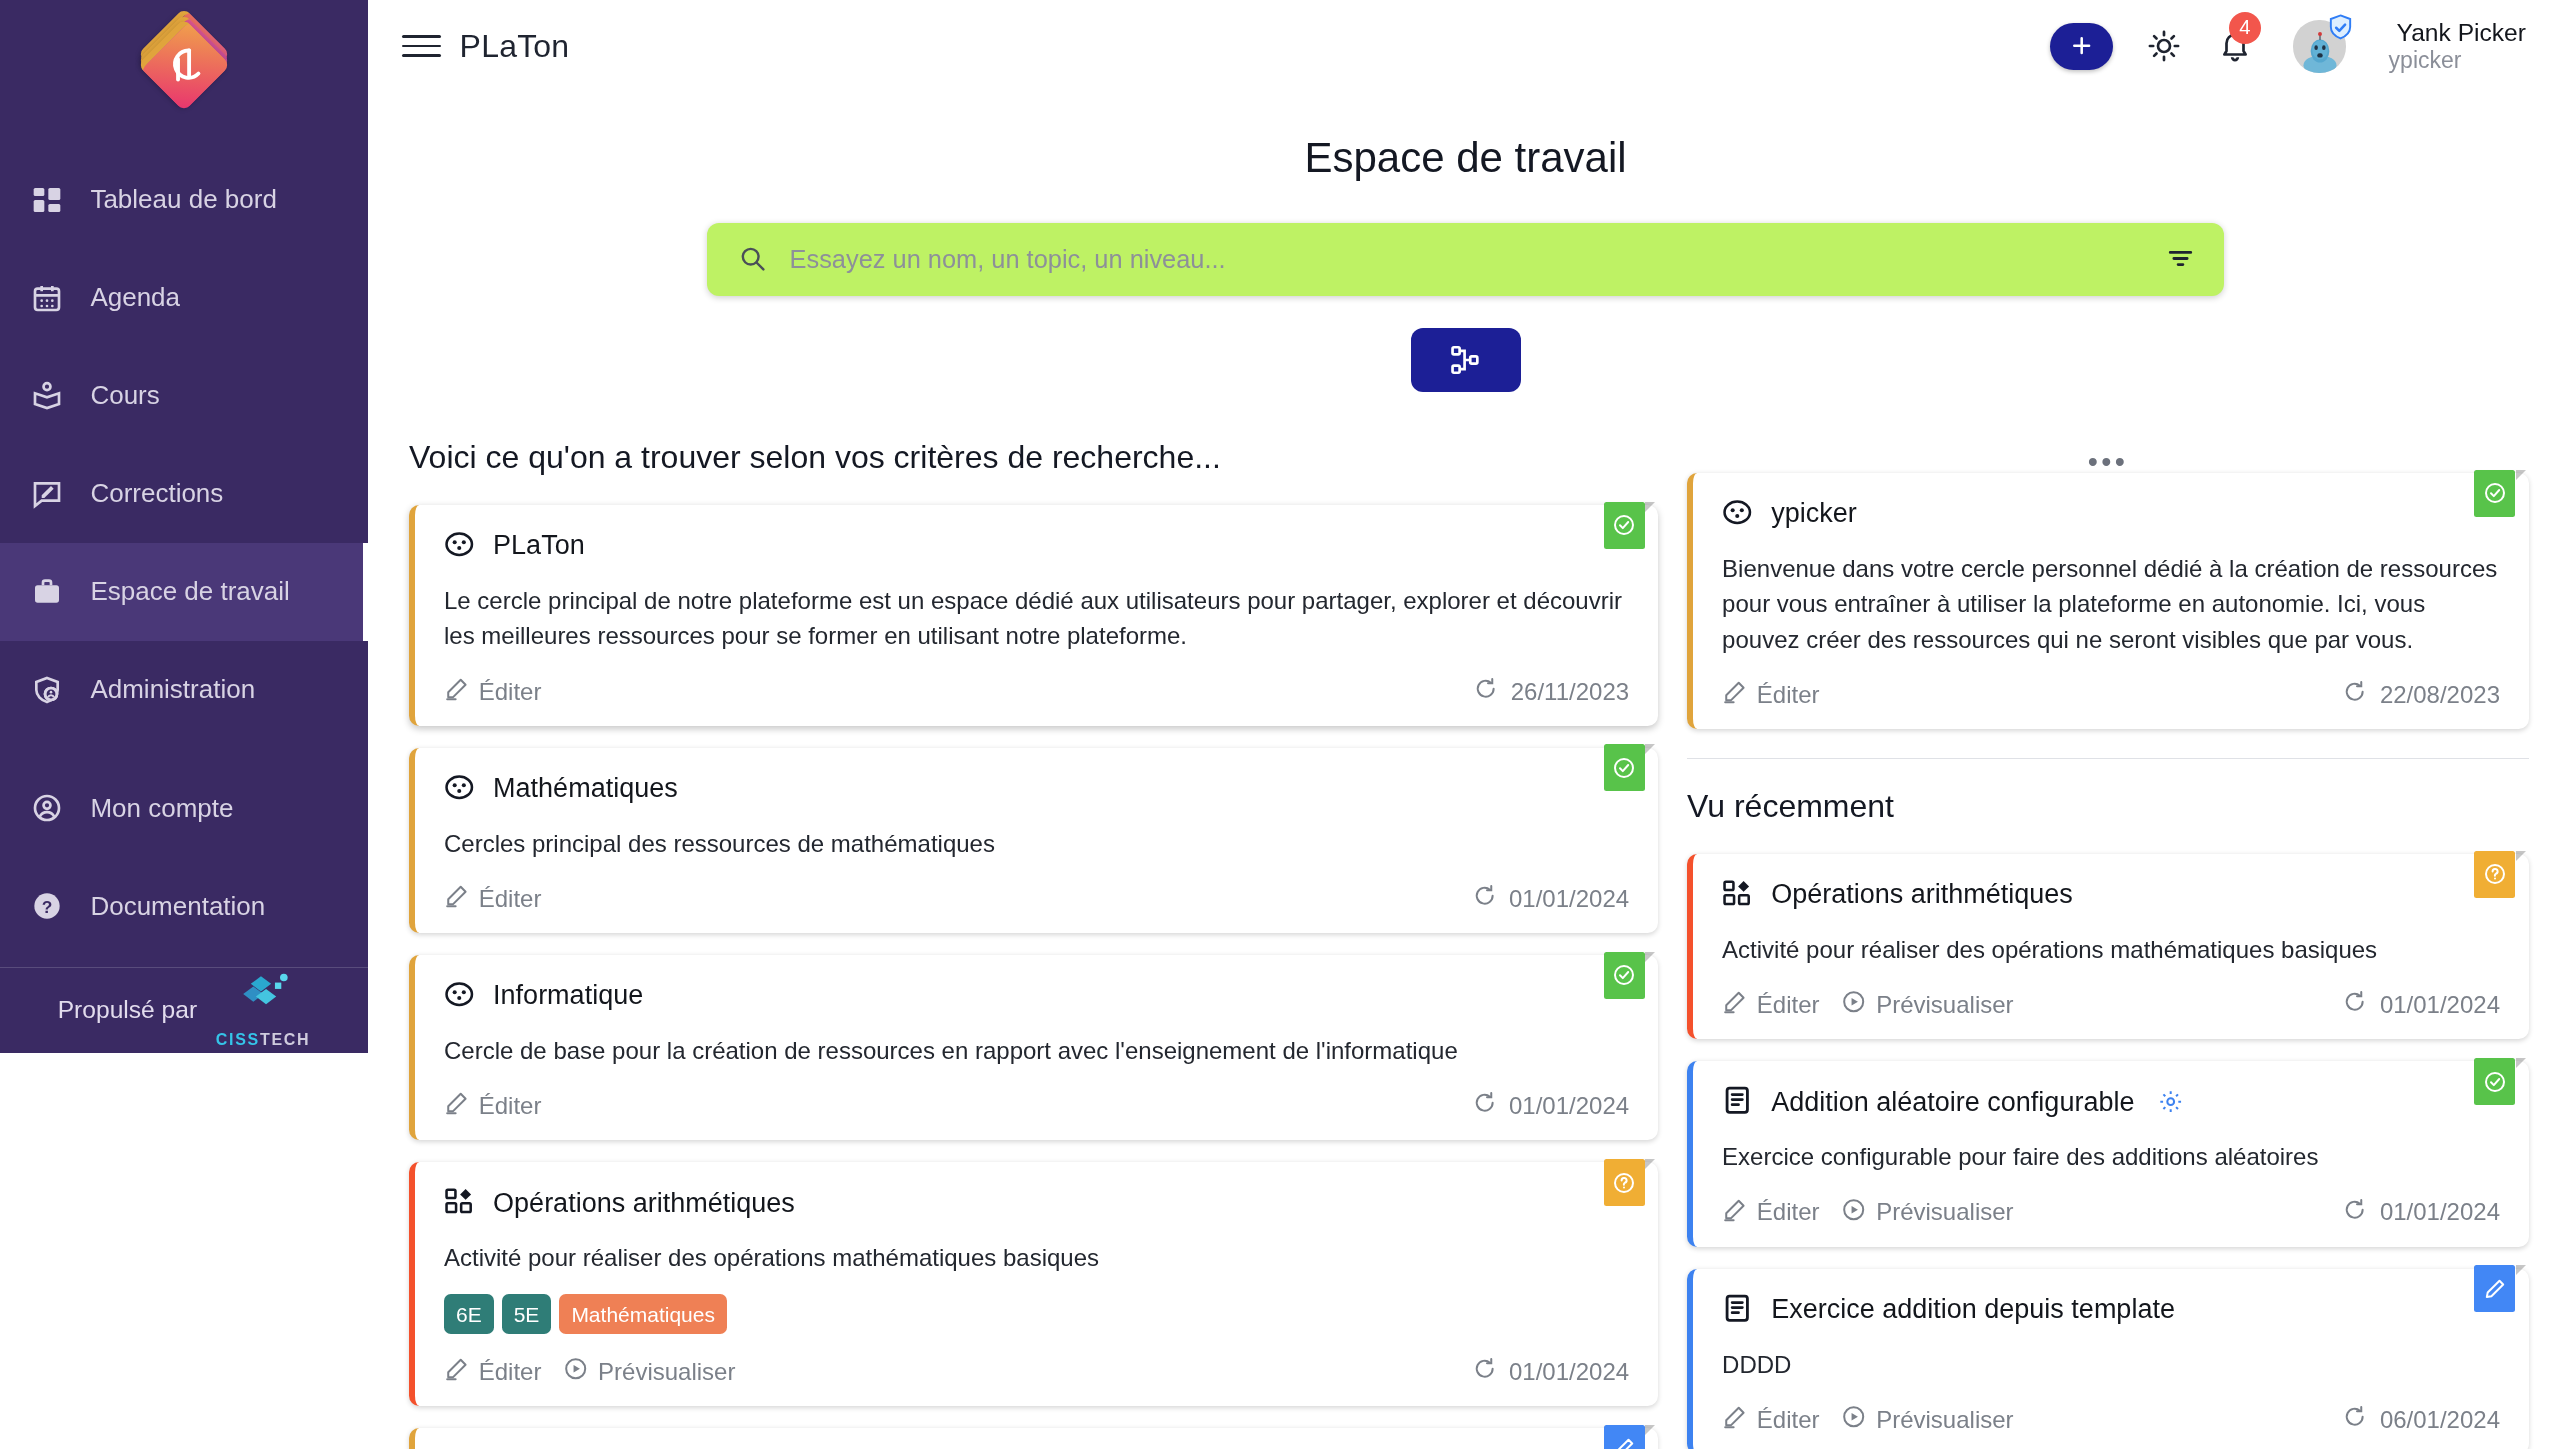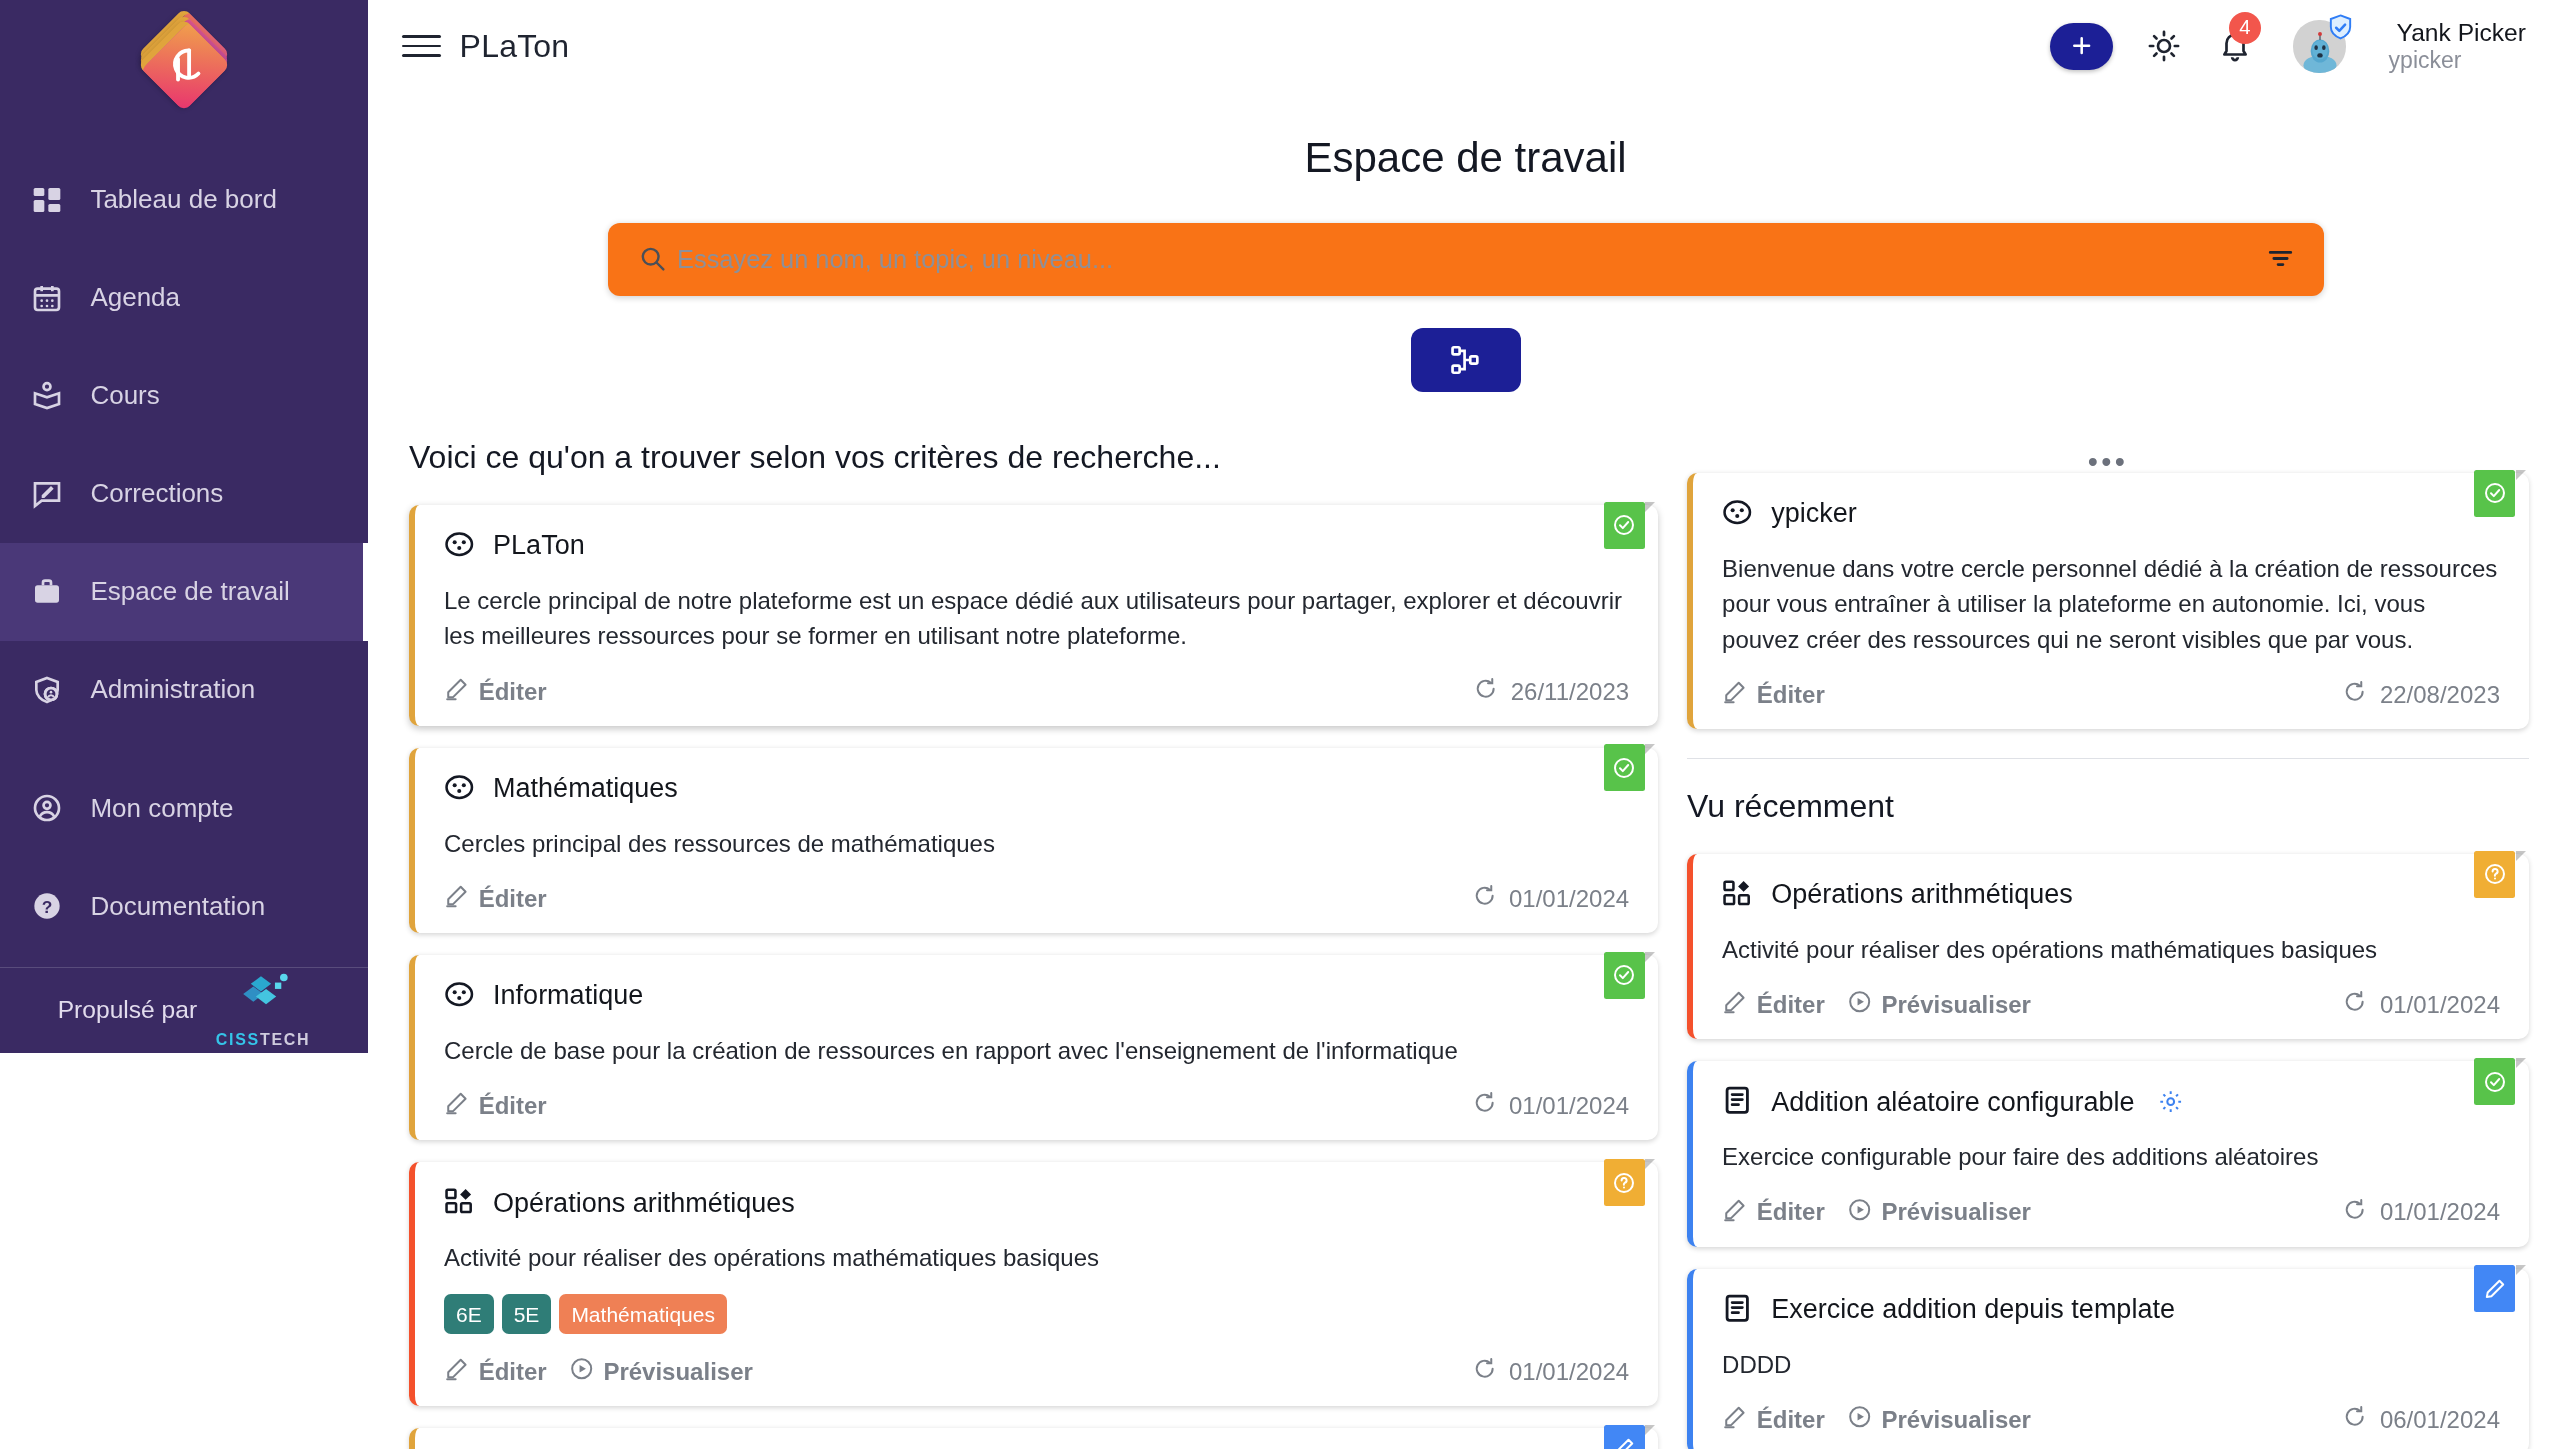--- a/index.html
+++ b/index.html
@@ -90,23 +90,23 @@
   }
   .avatar-shield { position: absolute; right: -8.5px; top: -6.8px; }
   .user-text { margin-left: 12px; line-height: 1.15; }
   .user-name { font-size: 24.6px; color: #13161c; margin-left: 8px; }
   .user-handle { font-size: 23px; color: #8b8f99; }
 
   
   .page-title { text-align: center; font-size: 42px; color: #141823; margin-top: 42px; font-weight: 400; }
   .search-row { display: flex; justify-content: center; margin-top: 41px; }
   .searchbar {
-    width: 1716px; height: 73px; background: #f97316; border-radius: 12px;
+    width: 1517px; height: 73px; background: #bef264; border-radius: 12px;
     box-shadow: 0 1.7px 6px rgba(0,0,0,.18);
-    display: flex; align-items: center; padding: 0 29px 0 30.5px; gap: 10px;
+    display: flex; align-items: center; padding: 0 29px 0 30.5px; gap: 23px;
   }
   .search-input {
     flex: 1 1 auto; border: none; outline: none; font-size: 25.4px; color: #3c4149;
     font-family: "Liberation Sans", sans-serif; background: transparent;
   }
   .search-input::placeholder { color: #8d9099; }
   .view-row { display: flex; justify-content: center; margin-top: 32px; }
   .view-btn {
     width: 110px; height: 64px; background: #1c1f96; border-radius: 12px;
     display: flex; align-items: center; justify-content: center; cursor: pointer;
@@ -139,21 +139,21 @@
   .gear-inline { margin-left: 5.1px; display: inline-flex; vertical-align: middle; }
 
   .card-desc { font-size: 24px; color: #23272f; line-height: 1.48; margin-top: 20.3px; }
 
   .tags { display: flex; gap: 8px; margin-top: 18.6px; }
   .tag { color: #fff; font-size: 21px; border-radius: 6.8px; padding: 9.3px 12px; line-height: 1; }
   .tag.level { background: #2f7d77; min-width: 39px; text-align: center; }
   .tag.topic { background: #ef8055; }
 
   .card-foot { display: flex; align-items: center; margin-top: 22px; }
-  .foot-actions { display: flex; align-items: flex-start; gap: 22px; font-weight: bold; }
+  .foot-actions { display: flex; align-items: flex-start; gap: 22px; }
   .foot-act { display: flex; align-items: center; gap: 9.3px; color: #7b8089; font-size: 24px; cursor: pointer; }
   .foot-spacer { flex: 1 1 auto; }
   .foot-date { display: flex; align-items: center; gap: 12px; color: #7b8089; font-size: 24px; }
 
   
   .ribbon {
     position: absolute; top: -3.4px; right: 13.6px;
     width: 41px; height: 47px;
     display: flex; align-items: center; justify-content: center;
     border-radius: 2.5px;

